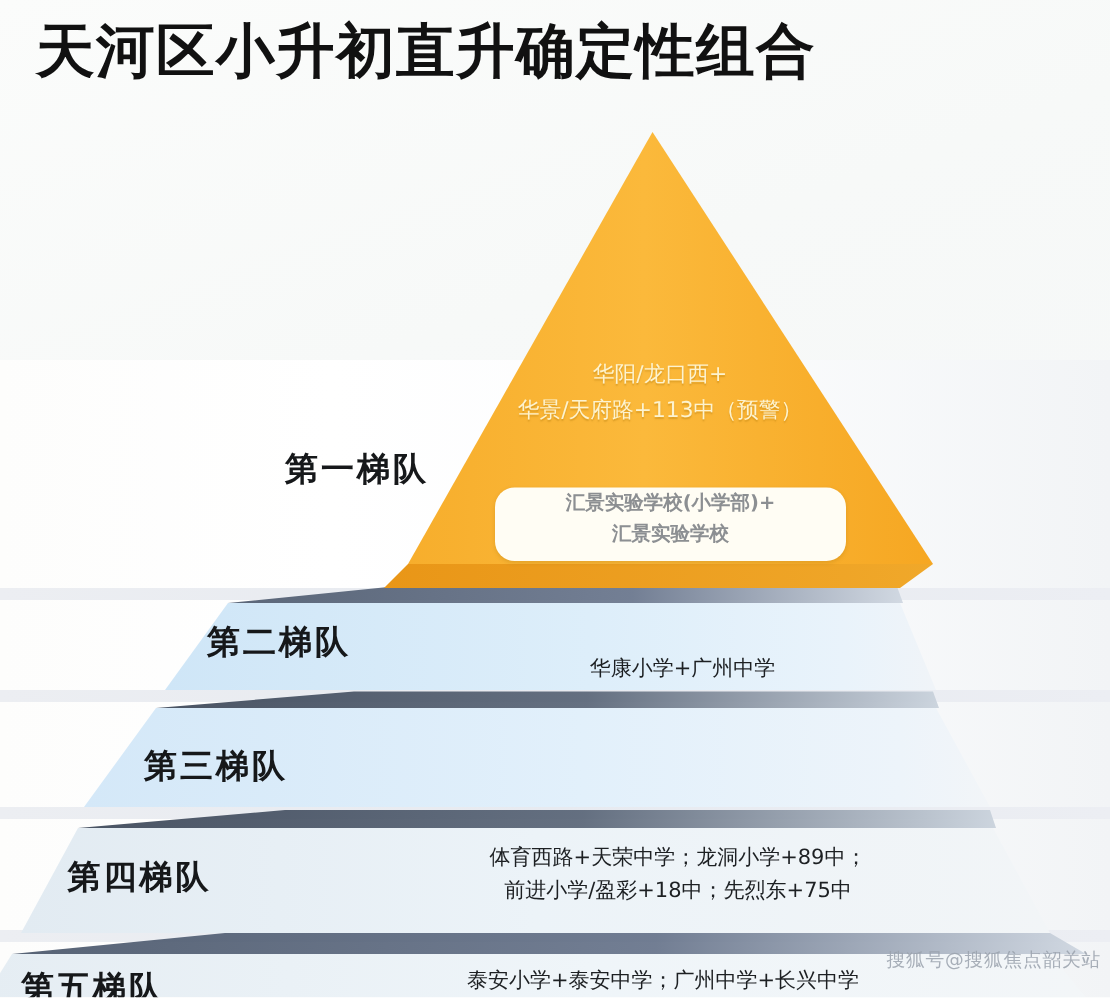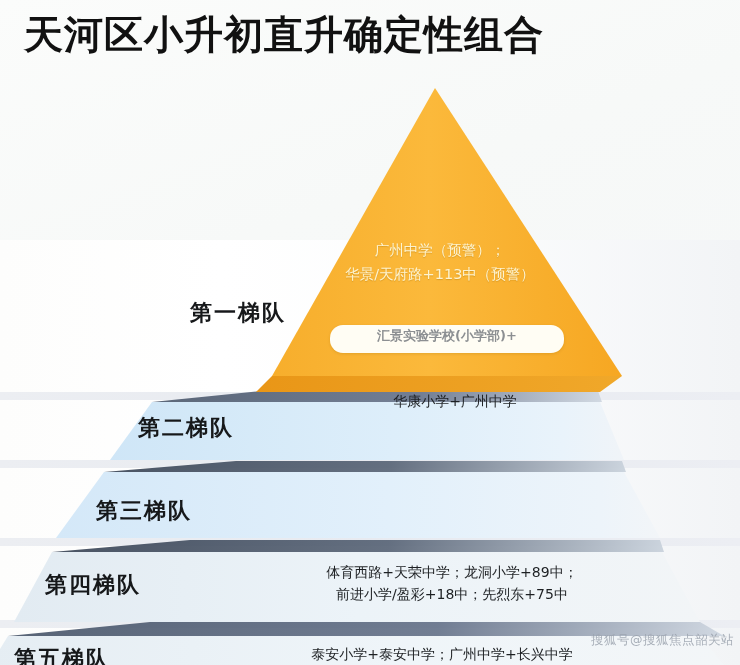--- a/index.html
+++ b/index.html
@@ -198,30 +198,31 @@
 
     <polygon points="435,88 622,376 272,376" fill="url(#gOrange)"></polygon>
     <polygon points="272,376 622,376 600,392 256,392" fill="url(#gOrangeDark)"></polygon>
   </svg>
 
   <div class="title">天河区小升初直升确定性组合</div>
 
   <div class="tier-label" style="left:190px; top:298px;">第一梯队</div>
 
   <div class="t1-text">
-    <div>广州中学（预警）；</div>
+    <div>华阳/龙口西+</div>
     <div>华景/天府路+113中（预警）</div>
   </div>
 
   <div class="t1-box">
     <div>汇景实验学校(小学部)+</div>
+    <div>汇景实验学校</div>
   </div>
 
   <div class="tier-label" style="left:138px; top:413px;">第二梯队</div>
-  <div class="tier-text" style="left:280px; top:390px; width:350px;">
+  <div class="tier-text" style="left:280px; top:435px; width:350px;">
     <div>华康小学+广州中学</div>
   </div>
 
   <div class="tier-label" style="left:96px; top:496px;">第三梯队</div>
 
   <div class="tier-label" style="left:45px; top:570px;">第四梯队</div>
   <div class="tier-text" style="left:232px; top:561px; width:440px;">
     <div>体育西路+天荣中学；龙洞小学+89中；</div>
     <div>前进小学/盈彩+18中；先烈东+75中</div>
   </div>

